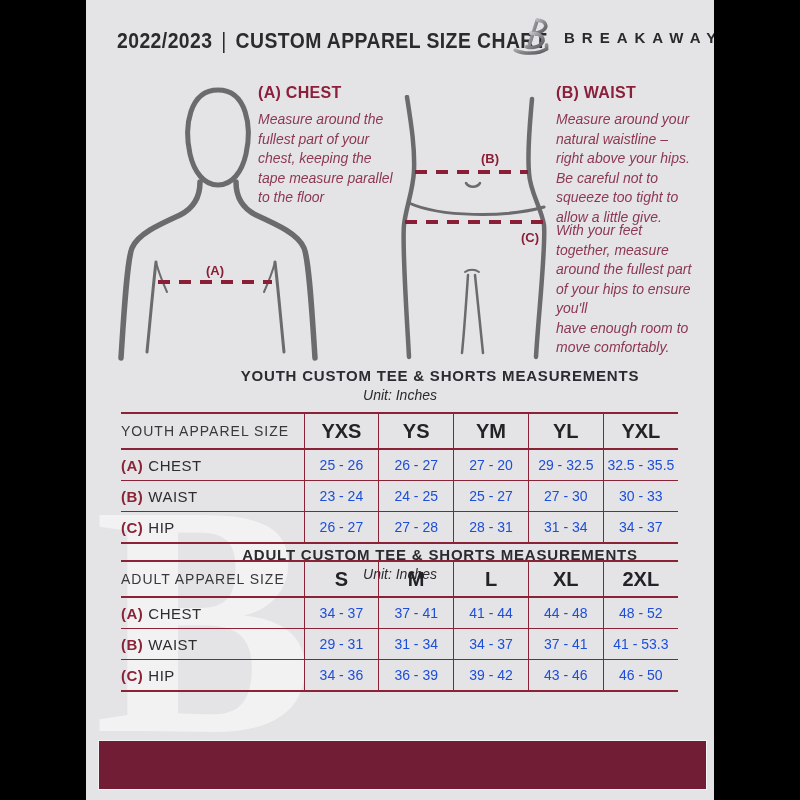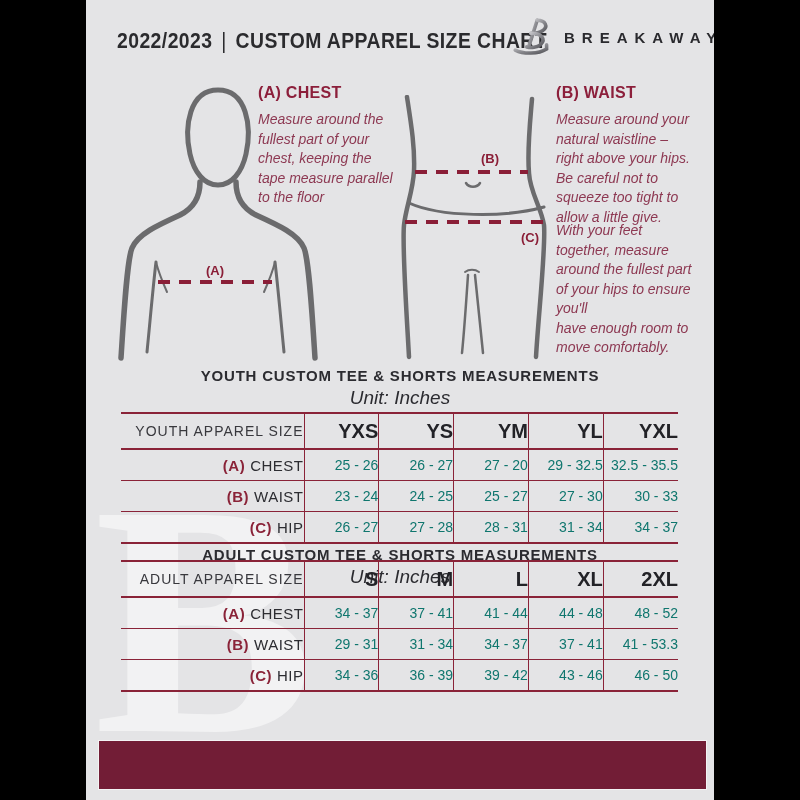--- a/index.html
+++ b/index.html
@@ -28,38 +28,38 @@
   .fig text{fill:#8a1e37;font-weight:700;font-size:13px;font-family:"Liberation Sans",sans-serif;}
 
   
   .instr{position:absolute;width:165px;}
   .instr-h{font-weight:700;font-size:16px;color:#8c1f3b;letter-spacing:.3px;margin:0 0 8px 0;}
   .instr-b{font-style:italic;font-size:14px;line-height:19.5px;color:#8d3852;
     white-space:pre-line;margin:0;}
 
   
   .tbl-title{position:absolute;left:0;width:628px;text-align:center;font-weight:700;
-    font-size:15px;letter-spacing:.8px;color:#2b2b30;}
+    font-size:15px;letter-spacing:.8px;color:#2b2b30;padding-left:40px;}
   .tbl-unit{position:absolute;left:0;width:628px;text-align:center;font-style:italic;
-    font-size:19px;color:#2b2b30;}
+    font-size:14px;color:#2b2b30;}
   table.size{position:absolute;left:35px;width:557px;border-collapse:collapse;table-layout:fixed;
     border-top:2.5px solid #8a2338;border-bottom:2.5px solid #8a2338;background:transparent;}
   table.size col.c0{width:183px;}
   table.size col.cn{width:74.8px;}
-  table.size td,table.size th{padding:0;border:none;text-align:right;}
+  table.size td,table.size th{padding:0;border:none;}
   table.size td+td,table.size th+th{border-left:1.5px solid #8a2338;}
   table.size thead th{height:34px;border-bottom:2px solid #8a2338;}
   table.size tbody td{height:30px;border-bottom:1.5px solid #8a2338;}
   table.size tbody tr:last-child td{border-bottom:none;}
   .hcell0{font-weight:400;font-size:14px;letter-spacing:1px;color:#38383d;text-align:left;
     padding-left:22px;}
   .hcell{font-weight:700;font-size:20px;color:#222227;text-align:center;}
   .rowlabel{text-align:left;padding-left:22px;font-size:15px;color:#2c2c31;letter-spacing:.5px;}
   .rowlabel .pfx{font-weight:700;color:#8a2338;margin-right:5px;}
-  .vcell{text-align:center;font-size:14px;color:#0f766e;}
+  .vcell{text-align:center;font-size:14px;color:#1d4ed8;}
 
   
   .footer-bar{position:absolute;left:13px;top:741px;width:607px;height:48px;background:#721d36;
     box-shadow:0 0 0 1px rgba(255,255,255,.55);}
 </style>
 </head>
 <body>
 
 <div class="page">
 

